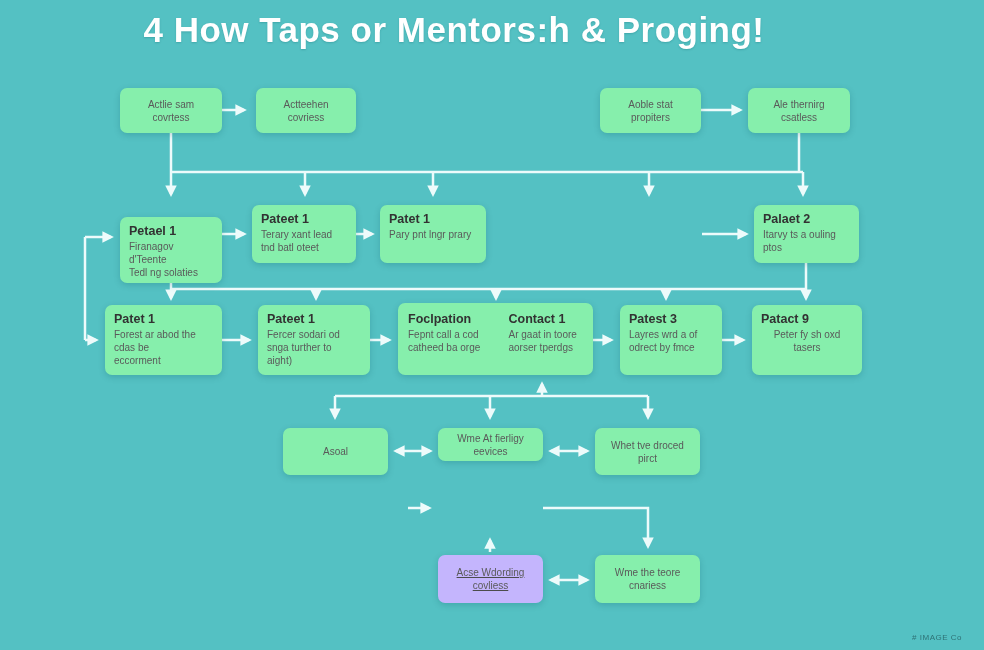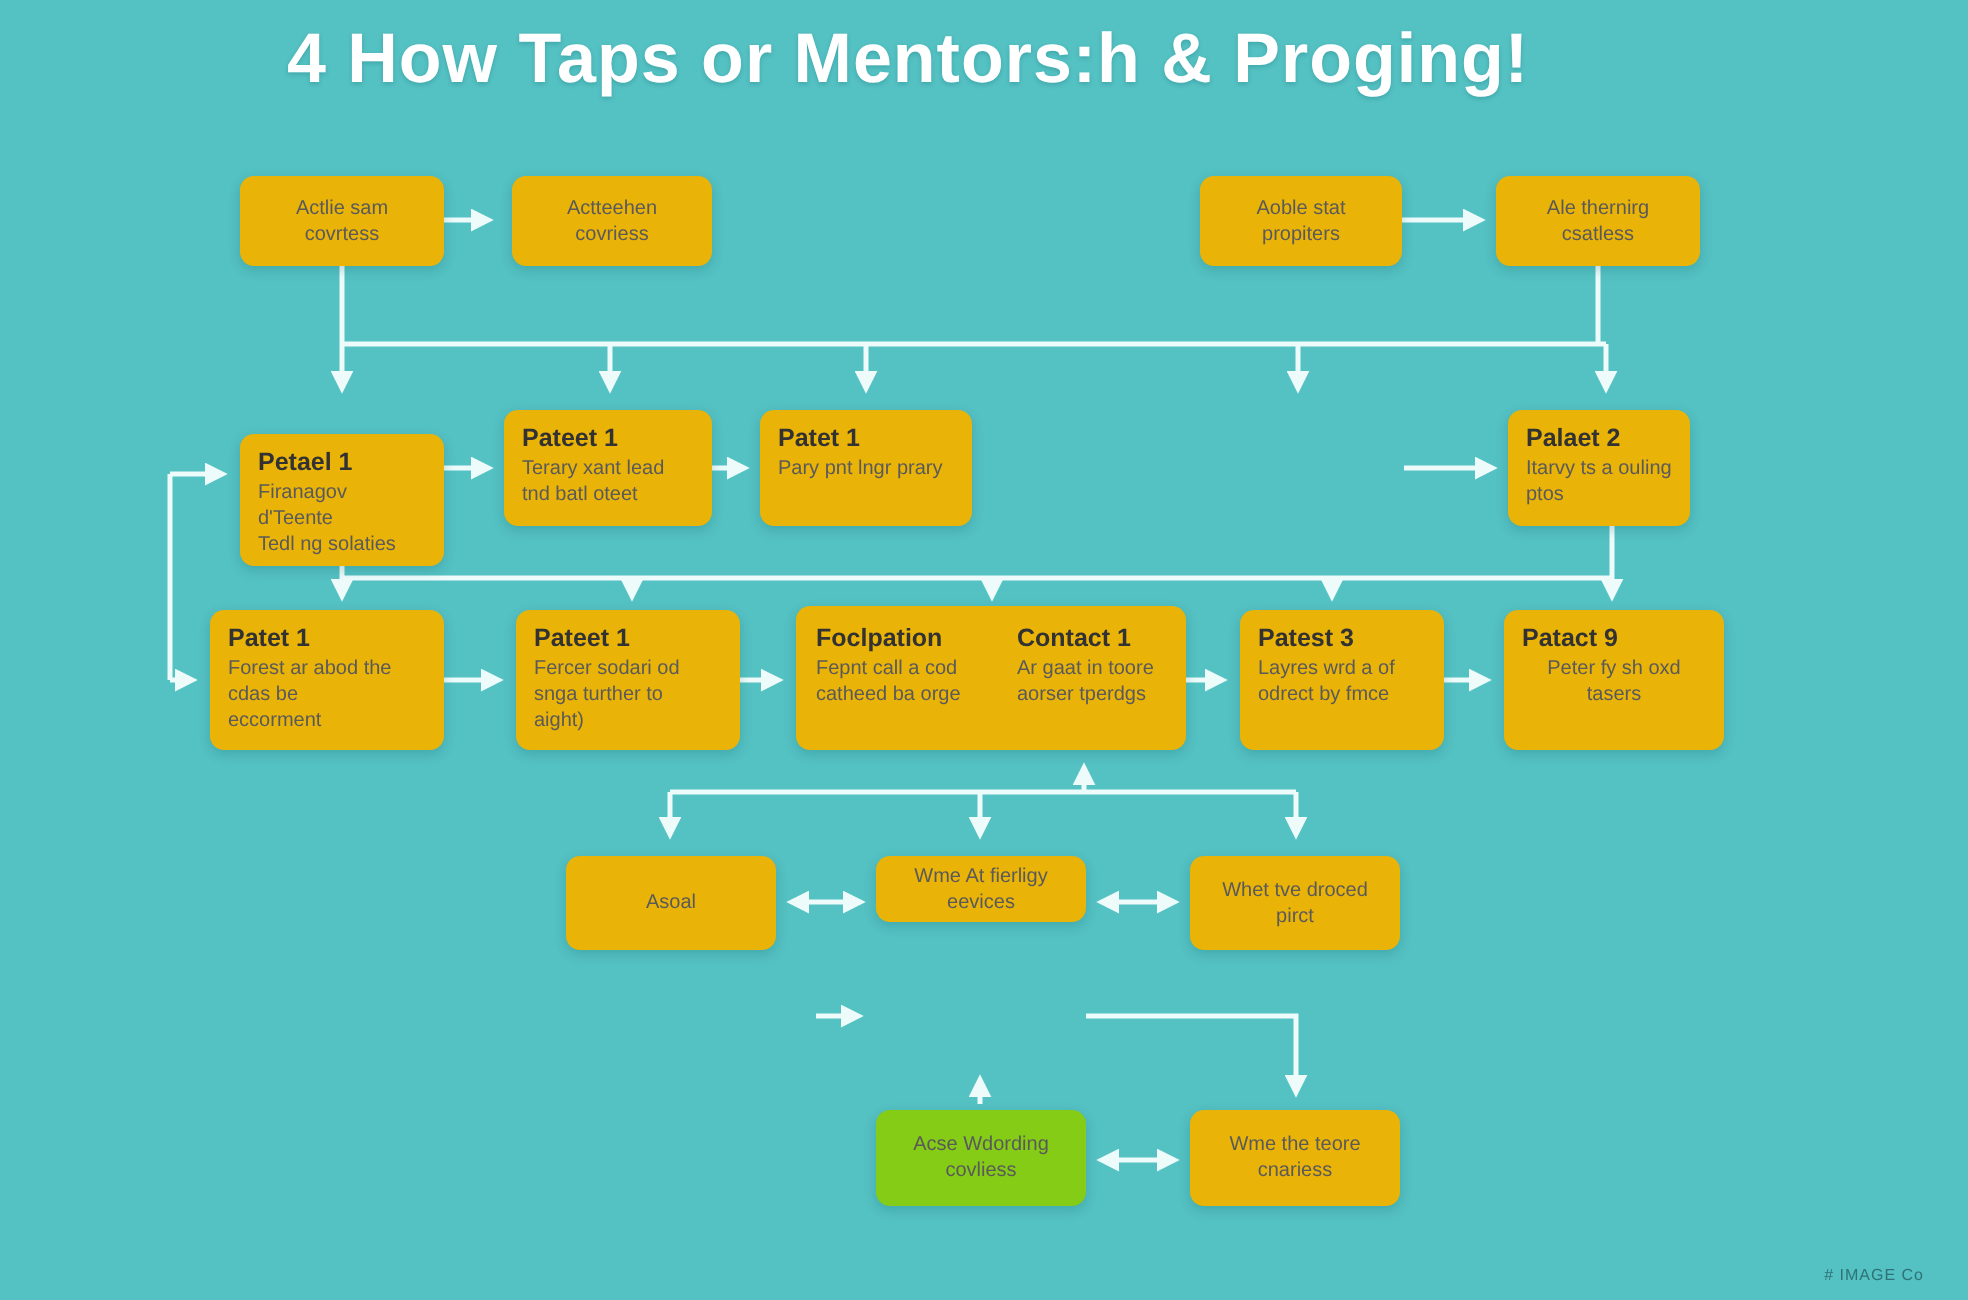--- a/index.html
+++ b/index.html
@@ -18,32 +18,32 @@
     font-size:35px;
     font-weight:bold;
     letter-spacing:0.5px;
     text-shadow:0 1px 2px rgba(0,90,95,0.25);
     white-space:nowrap;
   }
   svg.wires{position:absolute;left:0;top:0;z-index:1;}
   .box{
     position:absolute;
     z-index:2;
-    background:#eab308;
+    background:#86efac;
     border-radius:7px;
     box-shadow:0 2px 6px rgba(0,80,85,0.22);
     box-sizing:border-box;
     padding:7px 9px;
     color:#4c4c4c;
   }
   .box.center{
     display:flex;align-items:center;justify-content:center;
     text-align:center;
   }
-  .box.tint{background:#84cc16;}
+  .box.tint{background:#c4b5fd;text-decoration:underline;}
   .bt{
     font-weight:bold;
     font-size:12.5px;
     color:#323232;
     margin-bottom:2px;
     white-space:pre-line;
   }
   .bb{
     font-size:10px;
     line-height:1.3;
@@ -150,21 +150,21 @@
   </div>
   <div class="box" style="left:252px;top:205px;width:104px;height:58px">
     <div class="bt">Pateet 1</div>
     <div class="bb">Terary xant lead
 tnd batl oteet</div>
   </div>
   <div class="box" style="left:380px;top:205px;width:106px;height:58px">
     <div class="bt">Patet 1</div>
     <div class="bb">Pary pnt lngr prary</div>
   </div>
-  <div class="box" style="left:754px;top:205px;width:91px;height:58px">
+  <div class="box" style="left:754px;top:205px;width:105px;height:58px">
     <div class="bt">Palaet 2</div>
     <div class="bb">Itarvy ts a ouling
 ptos</div>
   </div>
 
   <div class="box" style="left:105px;top:305px;width:117px;height:70px">
     <div class="bt">Patet 1</div>
     <div class="bb">Forest ar abod the
 cdas be
 eccorment</div>

